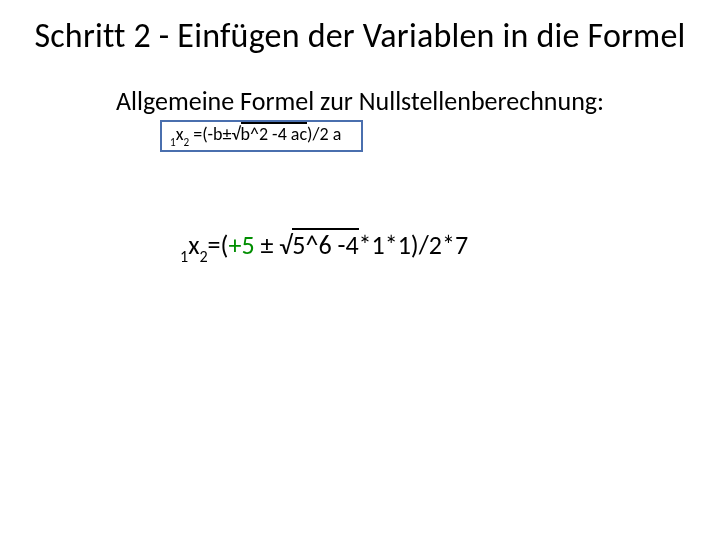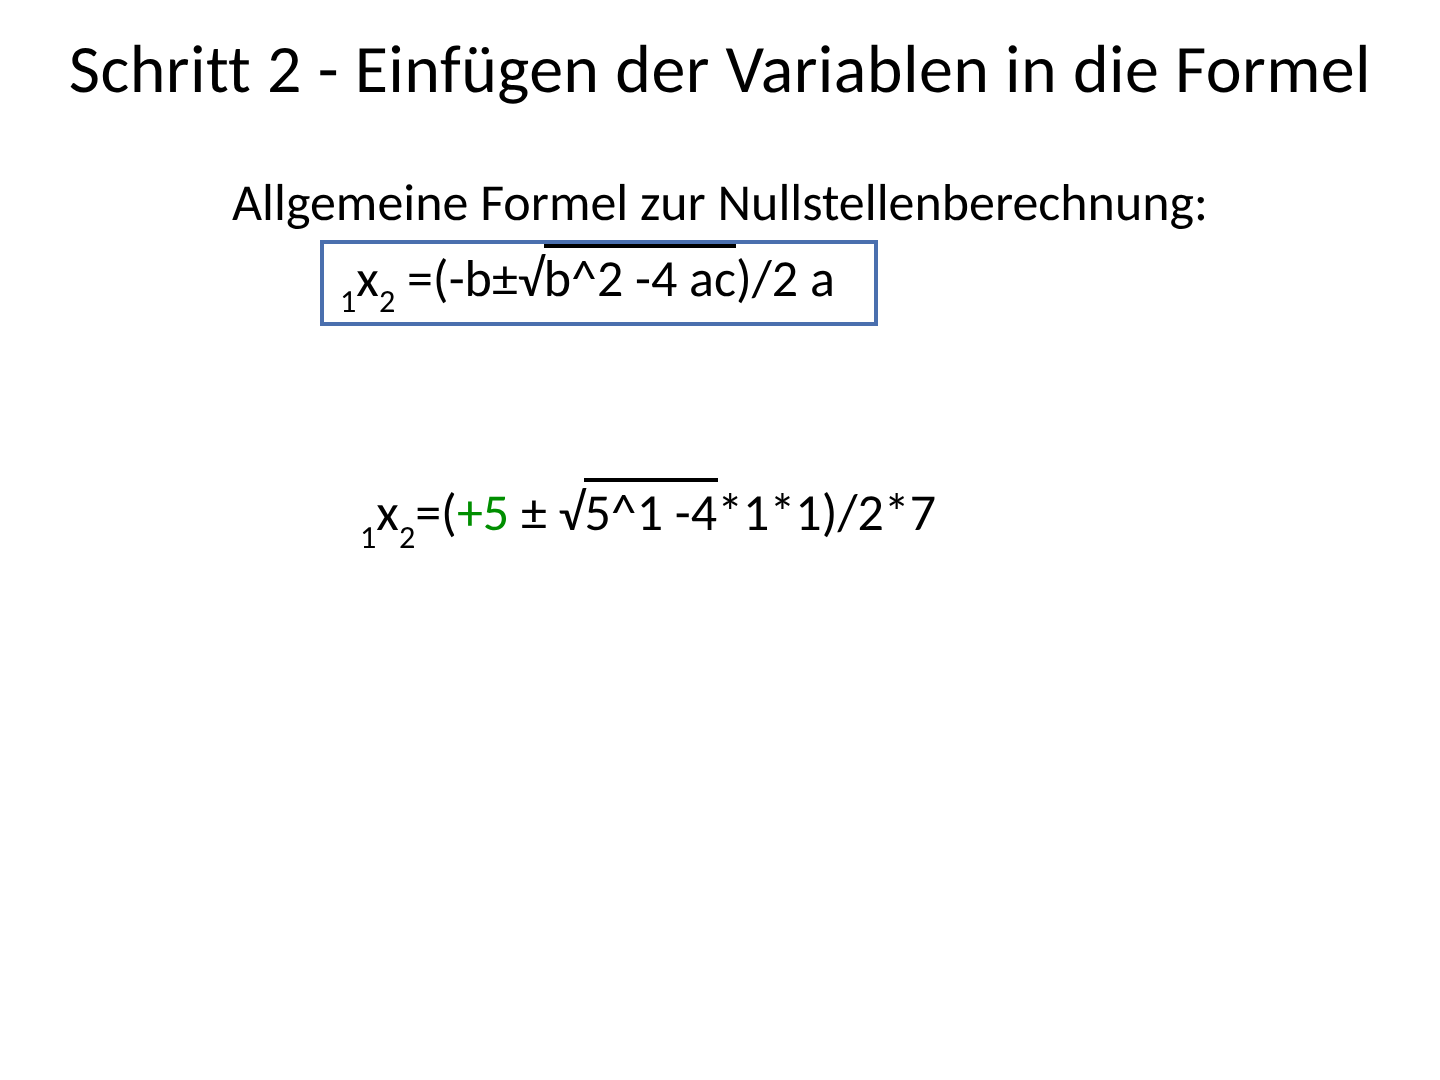--- a/index.html
+++ b/index.html
@@ -40,21 +40,21 @@
   }
   .formula-row.second {
     padding-left: 150px;
     margin-top: 2px;
     margin-bottom: 0;
   }
   .boxed {
     display: inline-block;
     border: 2px solid #4a6fae;
     padding: 2px 20px 2px 8px;
-    font-size: 26px;
+    font-size: 18px;
     line-height: 1.2;
   }
   .formula {
     font-size: 26px;
     line-height: 1.2;
   }
   .sub {
     font-size: 0.62em;
     vertical-align: sub;
     position: relative;
@@ -91,17 +91,17 @@
     <span class="boxed">
       <span class="sub">1</span><span>x</span><span class="sub">2</span><span> =(-b±√</span><span class="sqrt-wrap"><span class="overline"></span><span>b^2 -4 ac</span></span><span>)/2 a</span>
     </span>
   </div>
 
   <div class="gap"></div>
 
 
   <div class="formula-row second">
     <span class="formula">
-      <span class="sub">1</span><span>x</span><span class="sub">2</span><span>=(</span><span class="green">+5</span><span> ± √</span><span class="sqrt-wrap"><span class="overline"></span><span> 5^1 -4</span></span><span>*1*1)/2*7</span>
+      <span class="sub">1</span><span>x</span><span class="sub">2</span><span>=(</span><span class="green">+5</span><span> ± √</span><span class="sqrt-wrap"><span class="overline"></span><span> 5^6 -4</span></span><span>*1*1)/2*7</span>
     </span>
   </div>
 
 </div>
 
 </body></html>

